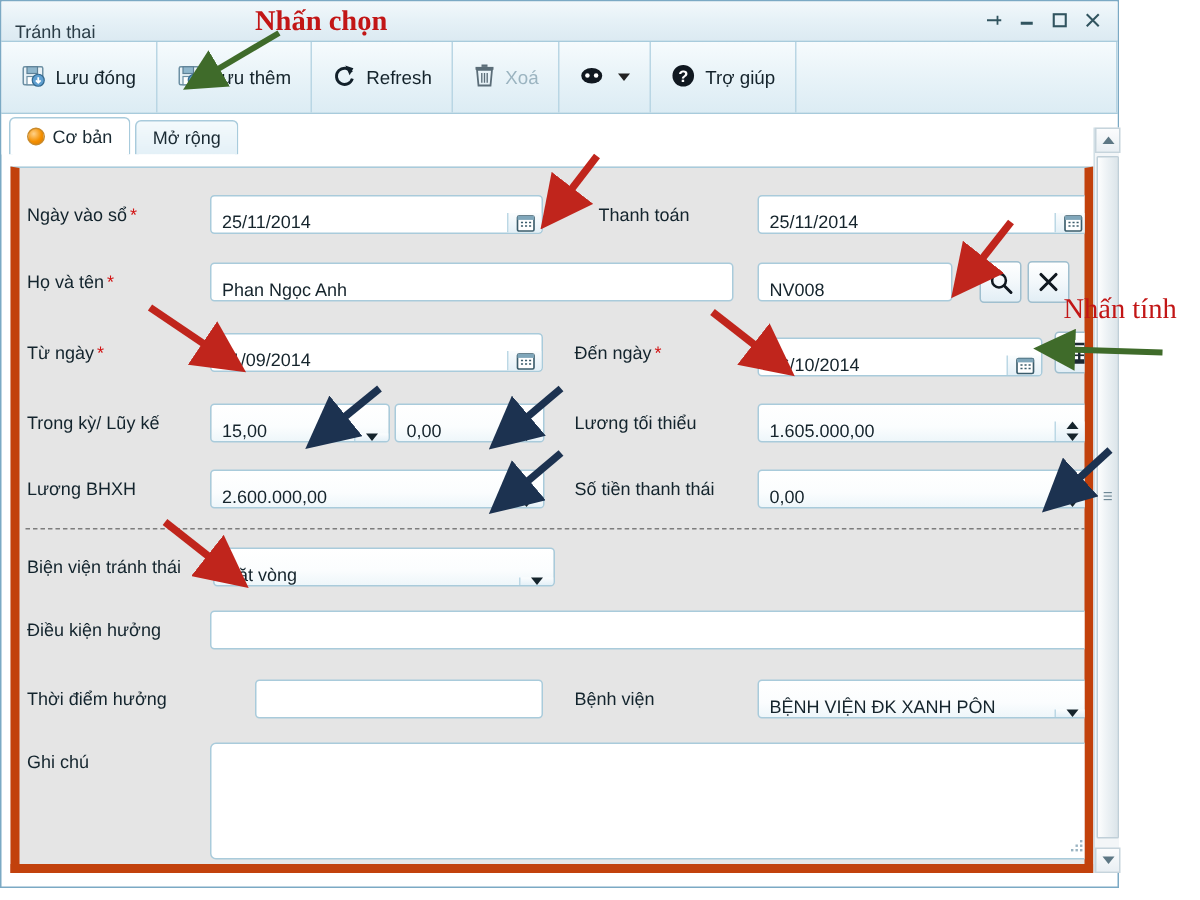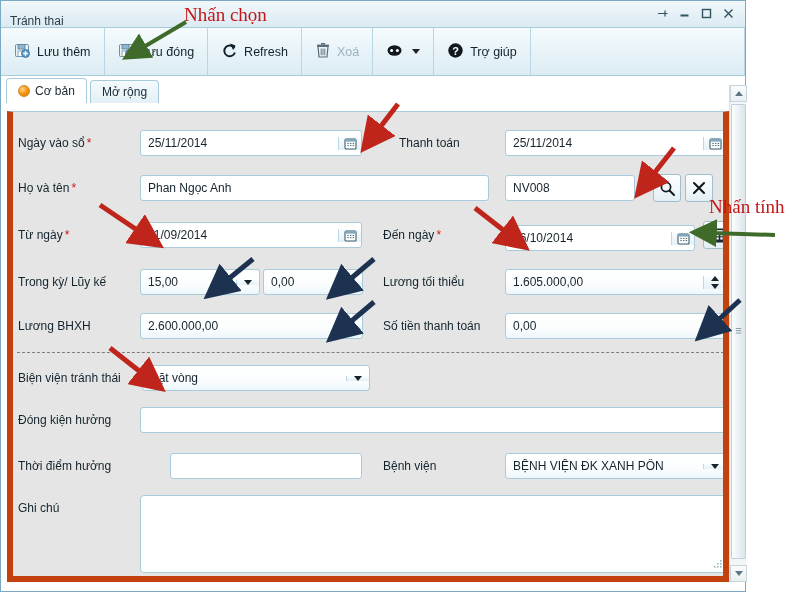--- a/index.html
+++ b/index.html
@@ -158,21 +158,21 @@
 
   
   .fld {
     position: absolute;
     box-sizing: border-box;
     border: 1px solid #a9cbdb;
     border-radius: 3px;
     background: #ffffff;
     height: 26px;
     display: flex;
-    align-items: center;
+    align-items: flex-end;
     overflow: hidden;
   }
   .fld .txt {
     flex: 1;
     display: flex;
     align-items: center;
     padding-left: 7px;
     font-size: 12px;
     color: #15242c;
     white-space: nowrap;
@@ -325,45 +325,45 @@
       </div>
       <div class="win-btn">
         <svg width="13" height="13" viewBox="0 0 13 13">
             <path d="M2.5 2.5 L10.5 10.5 M10.5 2.5 L2.5 10.5" stroke="#31545f" stroke-width="1.4" fill="none"></path>
           </svg>
       </div>
     </div>
   </div>
 
   <div class="toolbar">
+
+    <div class="tb-btn">
+      <span class="tb-icon">
+        <svg width="17" height="17" viewBox="0 0 17 17">
+          <rect x="1.5" y="2.5" width="13" height="12" rx="1" fill="#e9f2f7" stroke="#6d90a4" stroke-width="1"></rect>
+          <rect x="4" y="2.5" width="7" height="4.5" fill="#8fb6cc" stroke="#5d8096" stroke-width=".8"></rect>
+          <rect x="4" y="9" width="7" height="5.5" fill="#ffffff" stroke="#6d90a4" stroke-width=".8"></rect>
+          <circle cx="11.5" cy="11.5" r="4" fill="#5f9fd0" stroke="#33698f" stroke-width=".8"></circle>
+          <path d="M11.5 9.5 v3.6 M9.9 11.6 l1.6 1.6 l1.6 -1.6" stroke="#ffffff" stroke-width="1.2" fill="none"></path>
+        </svg>
+      </span>
+      <span>Lưu đóng</span>
+    </div>
 
     <div class="tb-btn">
       <span class="tb-icon">
         <svg width="17" height="17" viewBox="0 0 17 17">
           <rect x="1.5" y="2.5" width="13" height="12" rx="1" fill="#e9f2f7" stroke="#6d90a4" stroke-width="1"></rect>
           <rect x="4" y="2.5" width="7" height="4.5" fill="#8fb6cc" stroke="#5d8096" stroke-width=".8"></rect>
           <rect x="4" y="9" width="7" height="5.5" fill="#ffffff" stroke="#6d90a4" stroke-width=".8"></rect>
           <circle cx="11.5" cy="11.5" r="4" fill="#5f9fd0" stroke="#33698f" stroke-width=".8"></circle>
           <path d="M11.5 9.3 v4.4 M9.3 11.5 h4.4" stroke="#ffffff" stroke-width="1.3"></path>
         </svg>
       </span>
       <span>Lưu thêm</span>
-    </div>
-
-    <div class="tb-btn">
-      <span class="tb-icon">
-        <svg width="17" height="17" viewBox="0 0 17 17">
-          <rect x="1.5" y="2.5" width="13" height="12" rx="1" fill="#e9f2f7" stroke="#6d90a4" stroke-width="1"></rect>
-          <rect x="4" y="2.5" width="7" height="4.5" fill="#8fb6cc" stroke="#5d8096" stroke-width=".8"></rect>
-          <rect x="4" y="9" width="7" height="5.5" fill="#ffffff" stroke="#6d90a4" stroke-width=".8"></rect>
-          <circle cx="11.5" cy="11.5" r="4" fill="#5f9fd0" stroke="#33698f" stroke-width=".8"></circle>
-          <path d="M11.5 9.5 v3.6 M9.9 11.6 l1.6 1.6 l1.6 -1.6" stroke="#ffffff" stroke-width="1.2" fill="none"></path>
-        </svg>
-      </span>
-      <span>Lưu đóng</span>
     </div>
 
     <div class="tb-btn">
       <span class="tb-icon">
         <svg width="17" height="17" viewBox="0 0 17 17">
           <path d="M13.4 6.2 A5.4 5.4 0 1 0 13.9 10.4" fill="none" stroke="#12202a" stroke-width="1.9"></path>
           <path d="M9.2 1.6 L14.6 3.5 L12.1 8.2 Z" fill="#12202a"></path>
         </svg>
       </span>
       <span>Refresh</span>
@@ -537,21 +537,21 @@
       <div class="lbl" style="left:5px; top:207px;">
         <span>Lương BHXH</span>
       </div>
       <div class="fld combo" style="left:127px; top:201px; width:223px;">
         <div class="txt">2.600.000,00</div>
         <div class="btn-cell">
             <span class="caret-dn"></span>
           </div>
       </div>
       <div class="lbl" style="left:370px; top:207px;">
-        <span>Số tiền thanh toán</span>
+        <span>Số tiền thanh thái</span>
       </div>
       <div class="fld spin" style="left:492px; top:201px; width:222px;">
         <div class="txt">0,00</div>
         <div class="spin-cell">
           <span class="caret-up"></span>
           <span class="caret-dn"></span>
         </div>
       </div>
 
       <div class="divider" style="left:4px; top:240px; width:712px;"></div>
@@ -560,21 +560,21 @@
         <span>Biện viện tránh thái</span>
       </div>
       <div class="fld combo" style="left:129px; top:253px; width:228px;">
         <div class="txt">Đặt vòng</div>
         <div class="btn-cell">
             <span class="caret-dn"></span>
           </div>
       </div>
 
       <div class="lbl" style="left:5px; top:301px;">
-        <span>Đóng kiện hưởng</span>
+        <span>Điều kiện hưởng</span>
       </div>
       <div class="fld" style="left:127px; top:295px; width:587px;">
         <div class="txt"></div>
       </div>
 
       <div class="lbl" style="left:5px; top:347px;">
         <span>Thời điểm hưởng</span>
       </div>
       <div class="fld" style="left:157px; top:341px; width:192px;">
         <div class="txt"></div>
@@ -654,14 +654,14 @@
   <line x1="475" y1="208" x2="507" y2="233" stroke="#c0251c" stroke-width="5" marker-end="url(#ahRed)"></line>
 
   <line x1="110" y1="348" x2="143" y2="374" stroke="#c0251c" stroke-width="5" marker-end="url(#ahRed)"></line>
 
   <line x1="253" y1="259" x2="226" y2="281" stroke="#1c3250" stroke-width="5" marker-end="url(#ahNavy)"></line>
   <line x1="374" y1="259" x2="348" y2="281" stroke="#1c3250" stroke-width="5" marker-end="url(#ahNavy)"></line>
   <line x1="374" y1="302" x2="348" y2="324" stroke="#1c3250" stroke-width="5" marker-end="url(#ahNavy)"></line>
   <line x1="740" y1="300" x2="716" y2="322" stroke="#1c3250" stroke-width="5" marker-end="url(#ahNavy)"></line>
 </svg>
 
-<div class="anno-text" style="left:184px; top:4px;">Nhấn chọn</div>
+<div class="anno-text" style="left:170px; top:4px;font-weight:bold;">Nhấn chọn</div>
 <div class="anno-text" style="left:709px; top:196px;">Nhấn tính</div>
 
 </body></html>

